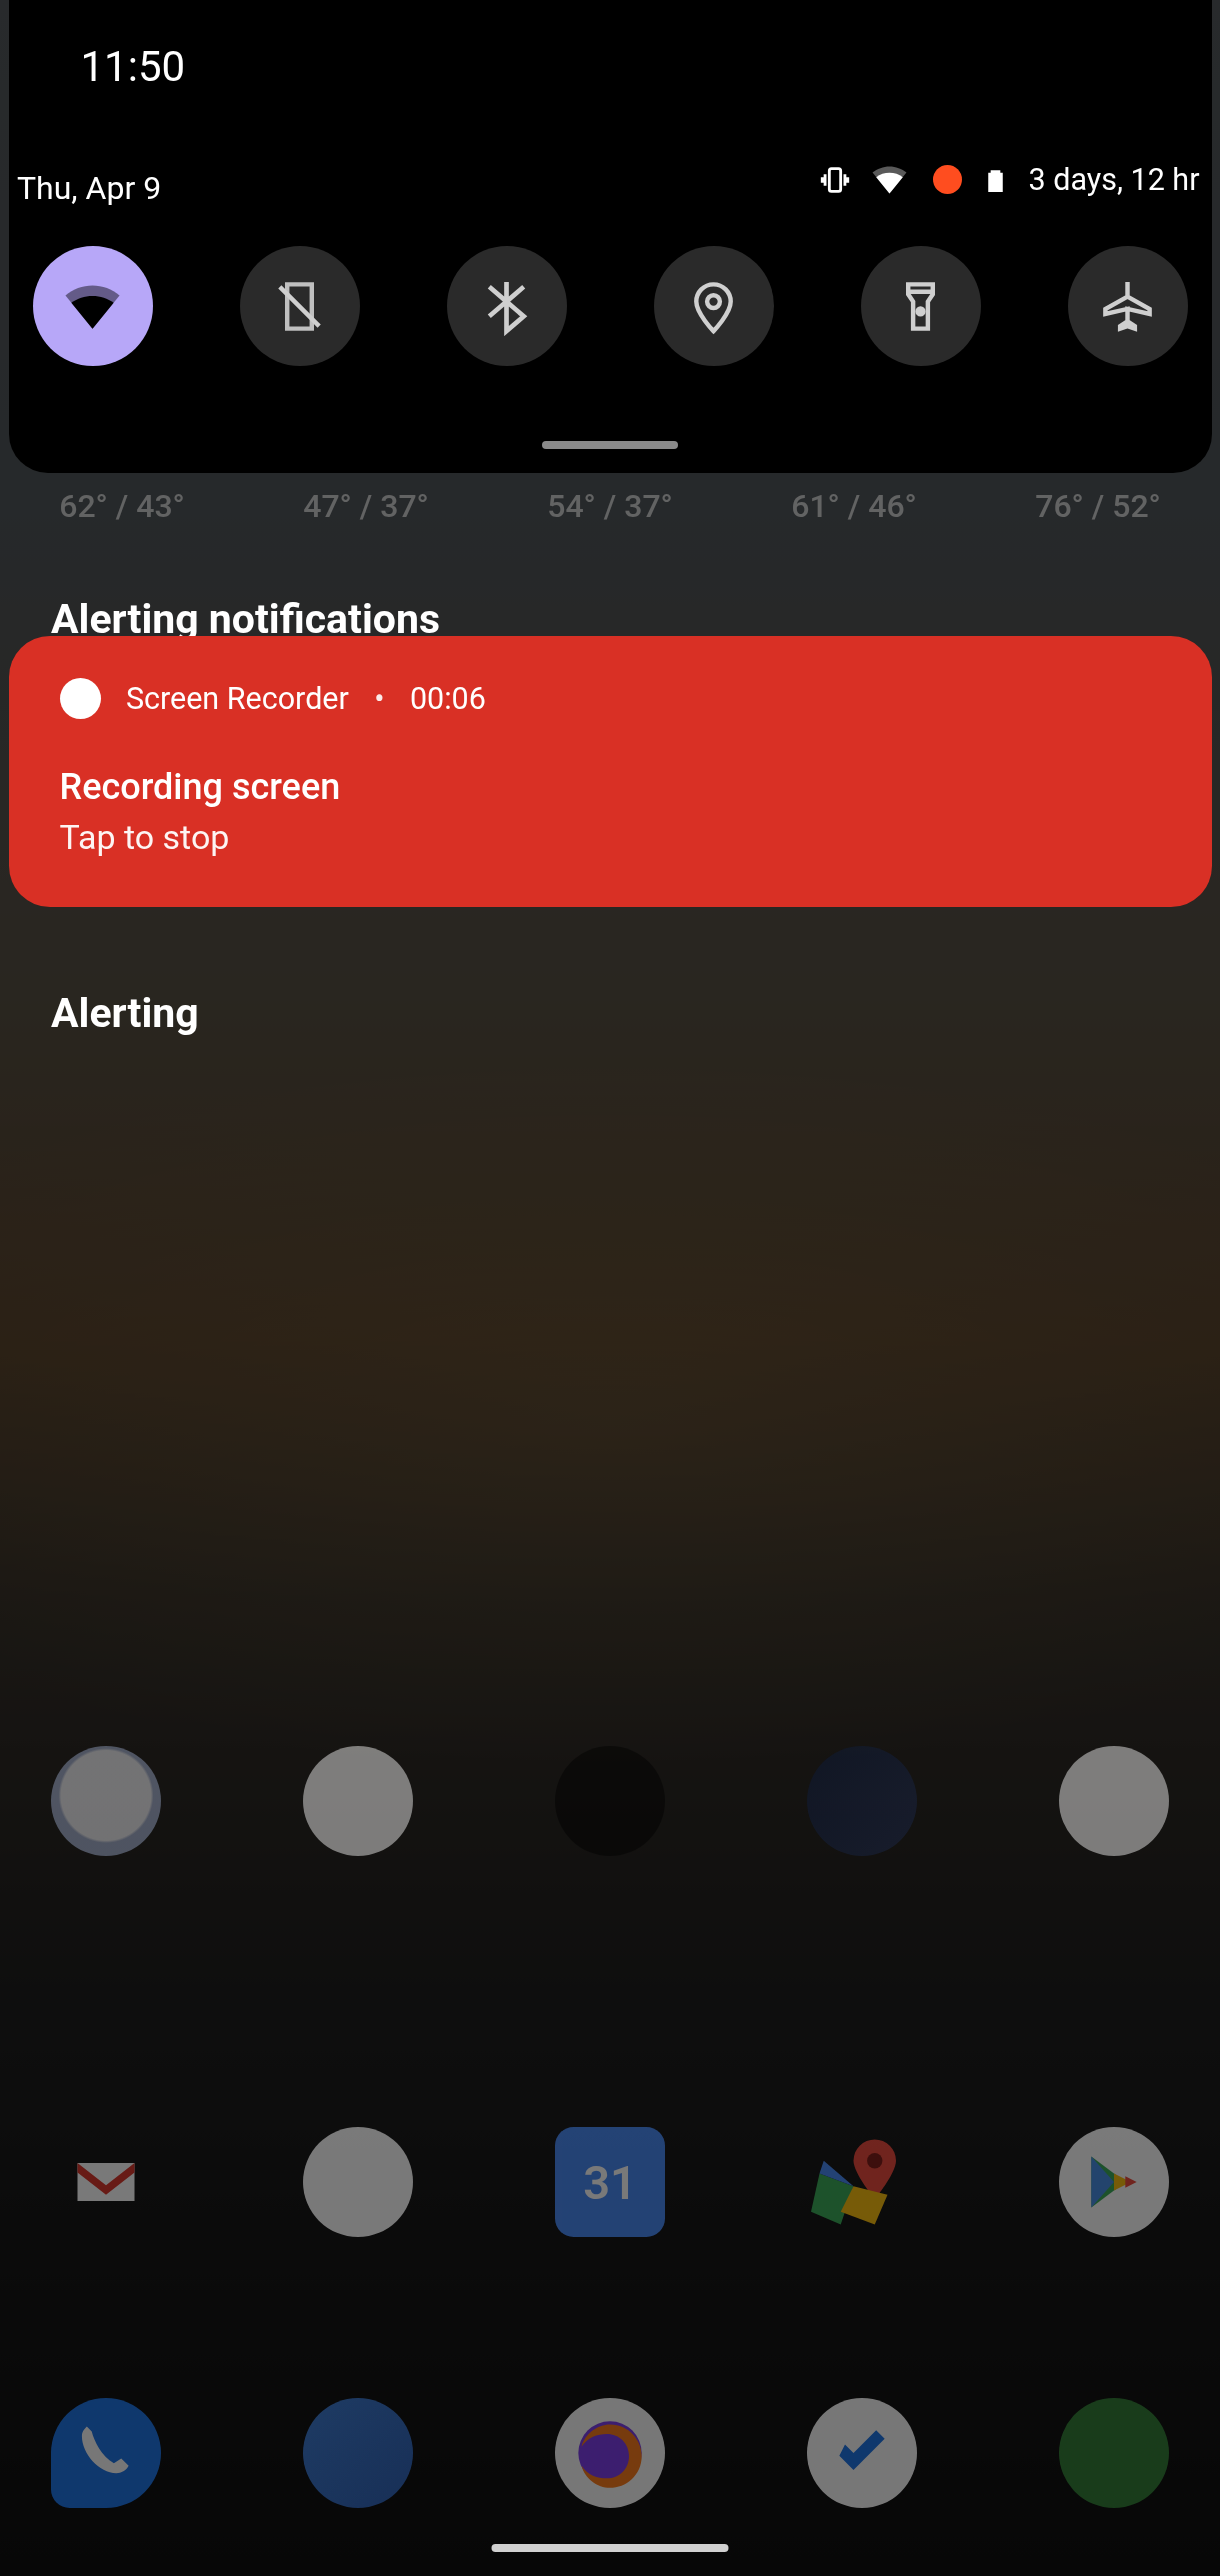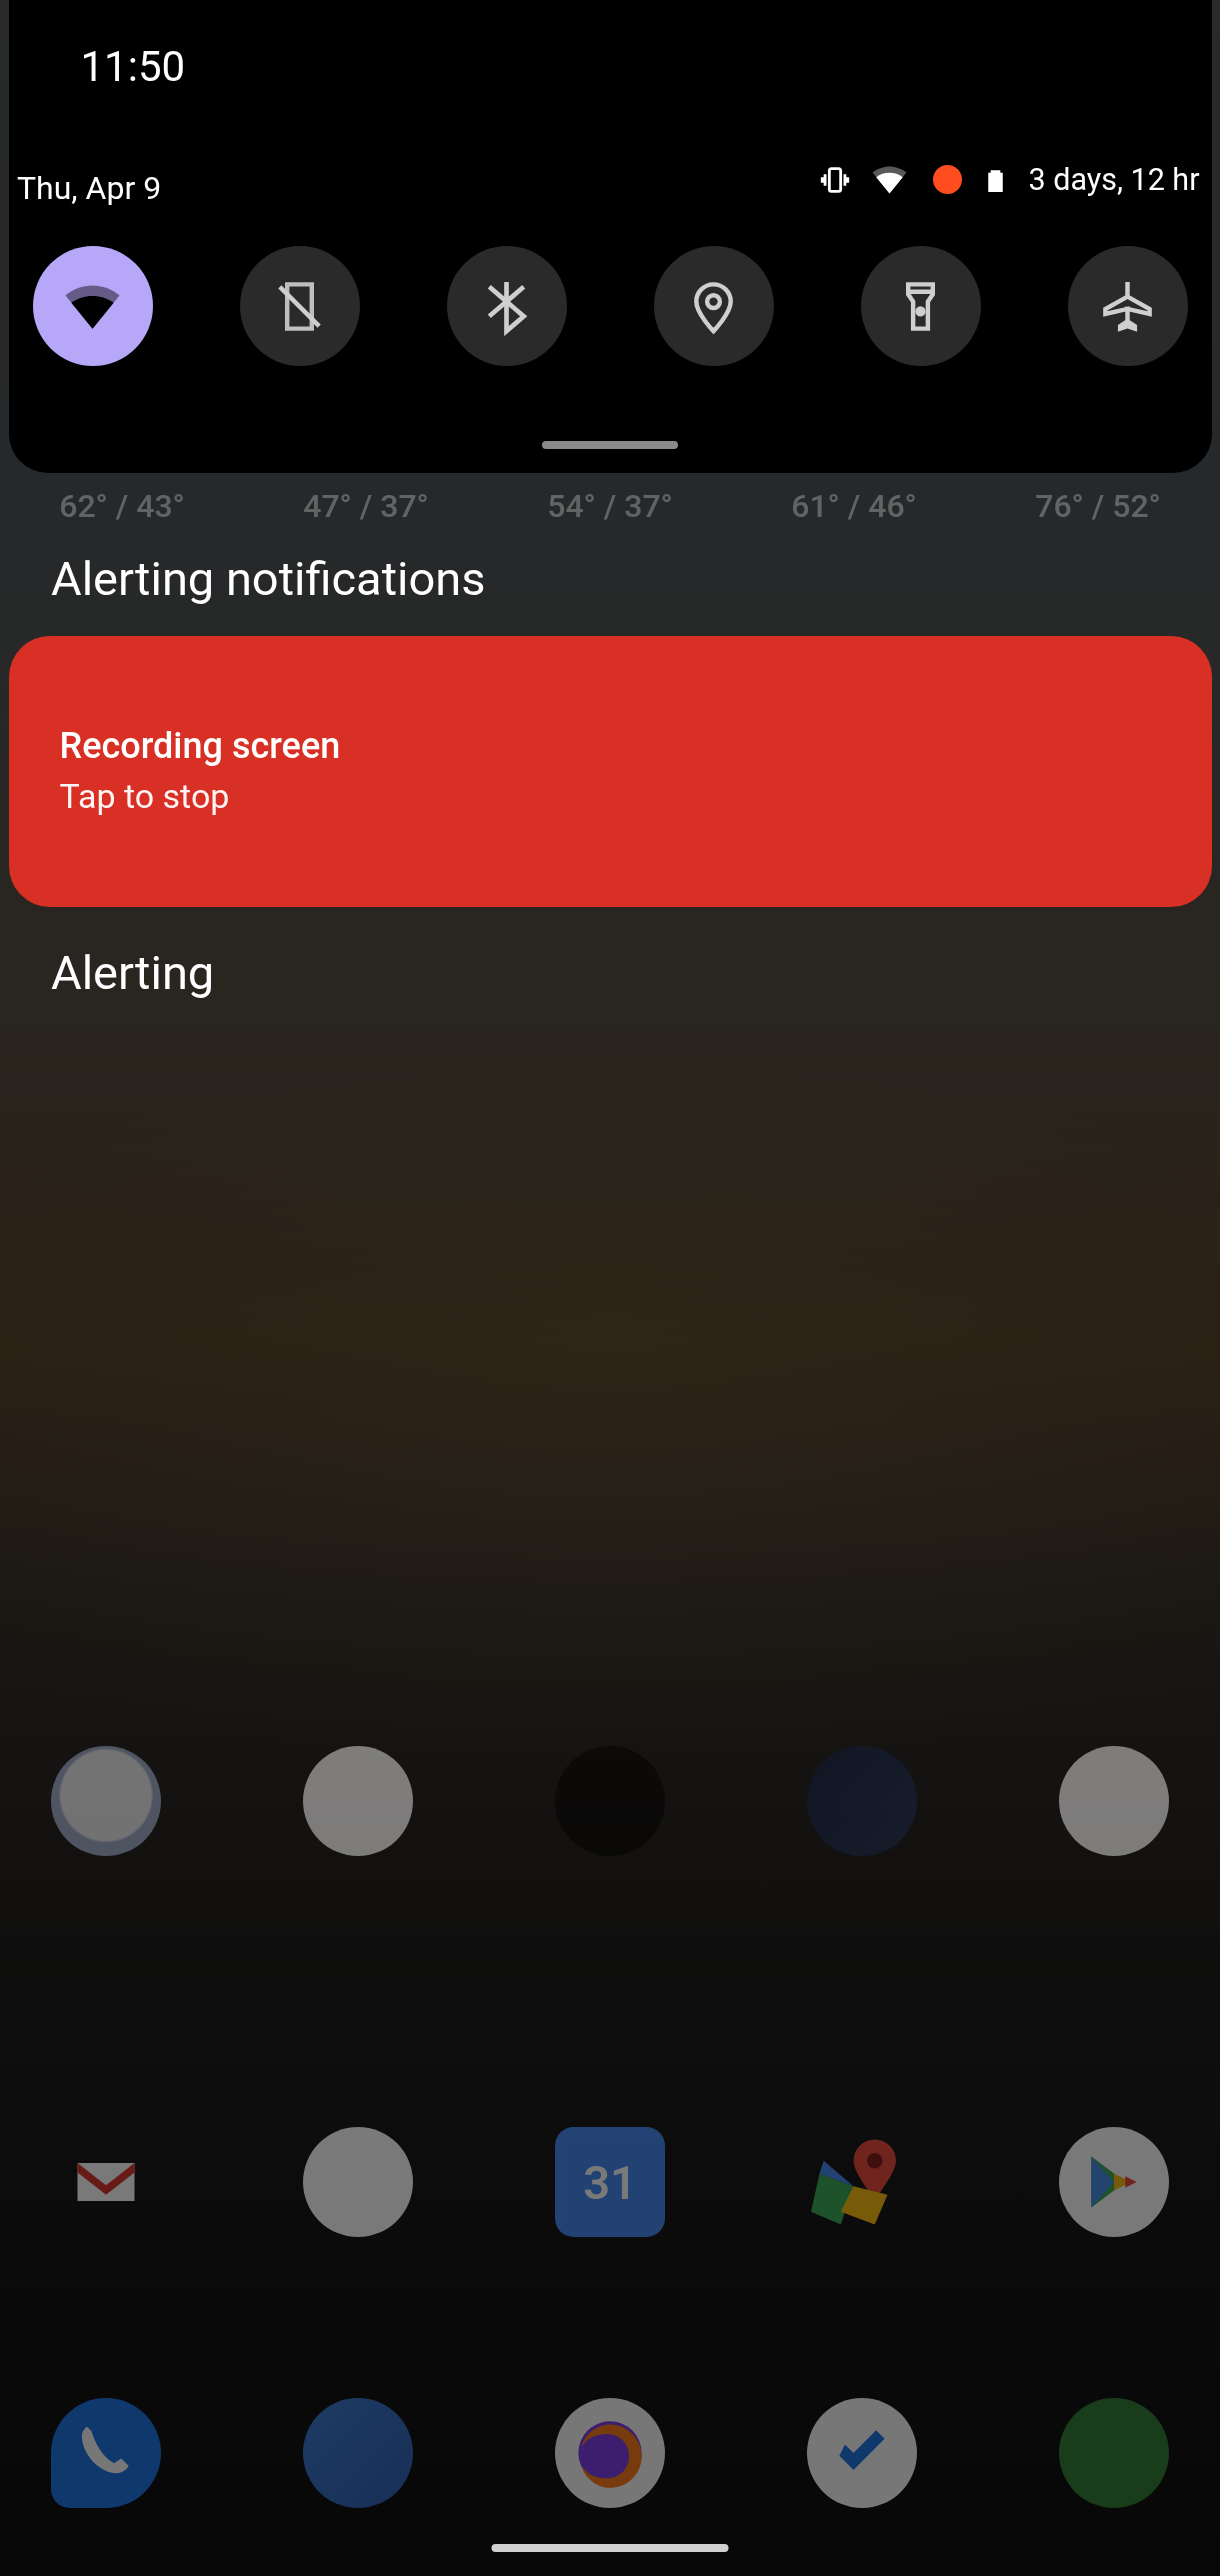--- a/index.html
+++ b/index.html
@@ -60,21 +60,21 @@
 .tile svg { width: 59px; height: 59px; }
 .tile.on svg { color: #000; }
 .tile svg { color: #cfcfcf; }
 .handle {
   position: absolute; bottom: 24px; left: 50%; transform: translateX(-50%);
   width: 136px; height: 8.5px; border-radius: 5.1px; background: #8a8a8a;
 }
 
 .section-heading {
   position: absolute; left: 51px;
-  color: #fff; font-size: 47px; font-weight: 400;
+  color: #fff; font-size: 41px; font-weight: 700; margin-top: 44px;
 }
 .sh-alert { top: 551px; }
 .sh-hist  { top: 945px; }
 
 .notif {
   position: absolute; left: 8.5px; top: 636px; width: 1203px; height: 271px;
   background: #d93025;
   border-radius: 41px;
   color: #fff;
   padding: 42px 51px;
@@ -196,20 +196,26 @@
         </svg>
     </div>
   </div>
 
   <div class="handle"></div>
 </div>
 
 <div class="section-heading sh-alert">Alerting notifications</div>
 
 <div class="notif">
+  <div class="notif-top">
+    <span class="white-dot"></span>
+    <span>Screen Recorder</span>
+    <span class="notif-sep">•</span>
+    <span>00:06</span>
+  </div>
   <div class="notif-title">Recording screen</div>
   <div class="notif-sub">Tap to stop</div>
 </div>
 
 <div class="section-heading sh-hist">Alerting</div>
 
 <div class="apps row1">
   <div class="app ic-clock"></div>
   <div class="app ic-office"></div>
   <div class="app ic-tidal"></div>

